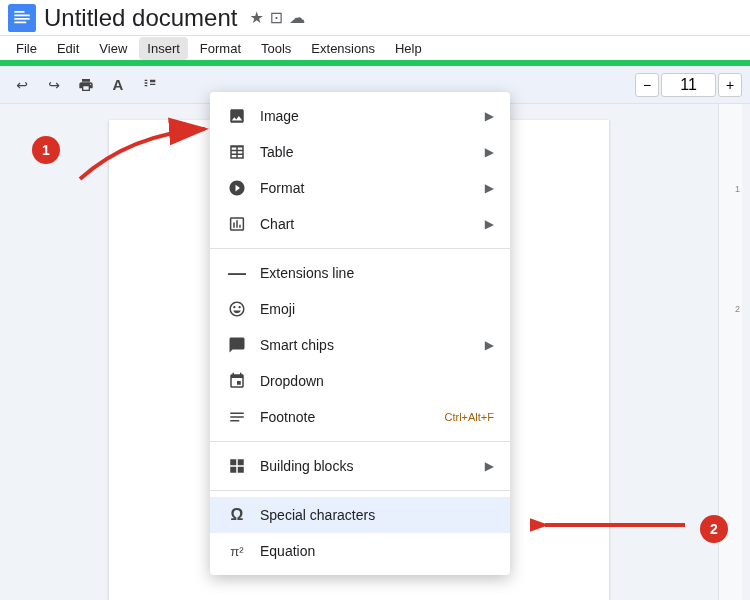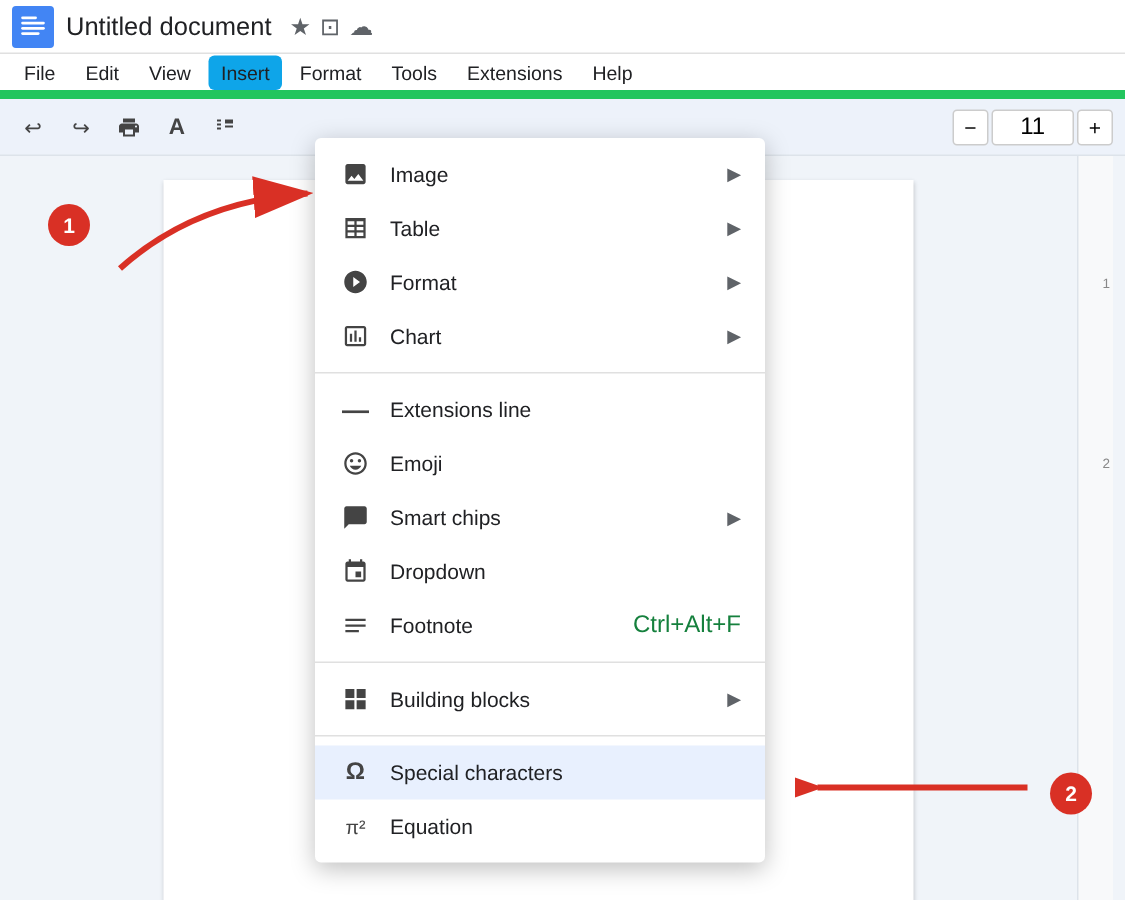--- a/index.html
+++ b/index.html
@@ -20,21 +20,21 @@
       align-items: center;
       padding: 0 8px;
       gap: 8px;
       border-bottom: 1px solid #e0e0e0;
     }
     .doc-icon {
       width: 28px;
       height: 28px;
     }
     .doc-title {
-      font-size: 17px;
+      font-size: 24px;
       color: #202124;
       font-weight: 400;
     }
     .title-icons {
       display: flex;
       gap: 6px;
       align-items: center;
       margin-left: 4px;
     }
     .title-icon {
@@ -56,21 +56,21 @@
       font-size: 13px;
       color: #202124;
       padding: 4px 8px;
       border-radius: 4px;
       cursor: pointer;
     }
     .menu-item:hover, .menu-item.active {
       background: #e8f0fe;
     }
     .menu-item.active {
-      background: #0ea5e9;
+      background: #e5e5e5;
     }
 
     
     .toolbar {
       background: #edf2fa;
       height: 38px;
       display: flex;
       align-items: center;
       padding: 0 8px;
       gap: 4px;
@@ -192,22 +192,22 @@
       justify-content: center;
       margin-right: 12px;
       font-size: 16px;
       color: #444;
       flex-shrink: 0;
     }
     .item-label {
       flex: 1;
     }
     .item-shortcut {
-      color: #15803d;
-      font-size: 16px;
+      color: #a16207;
+      font-size: 11px;
       margin-left: auto;
     }
     .item-arrow {
       margin-left: auto;
       color: #5f6368;
       font-size: 12px;
     }
 
     
     .ruler-side {

